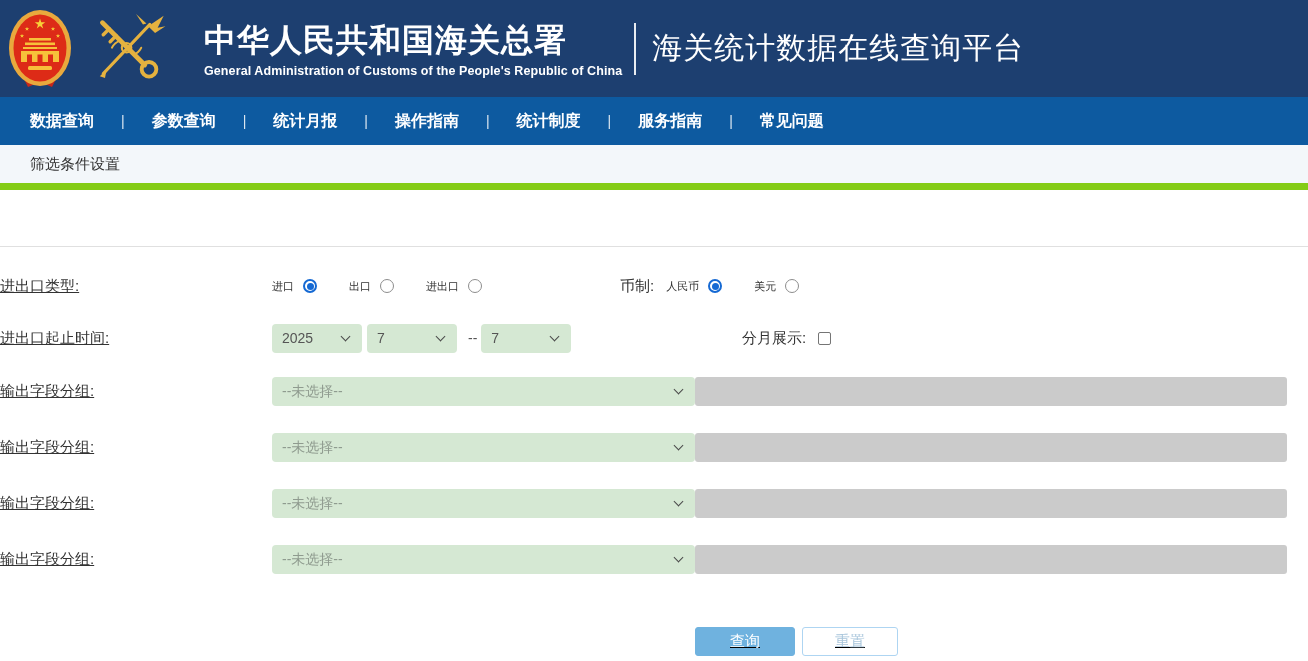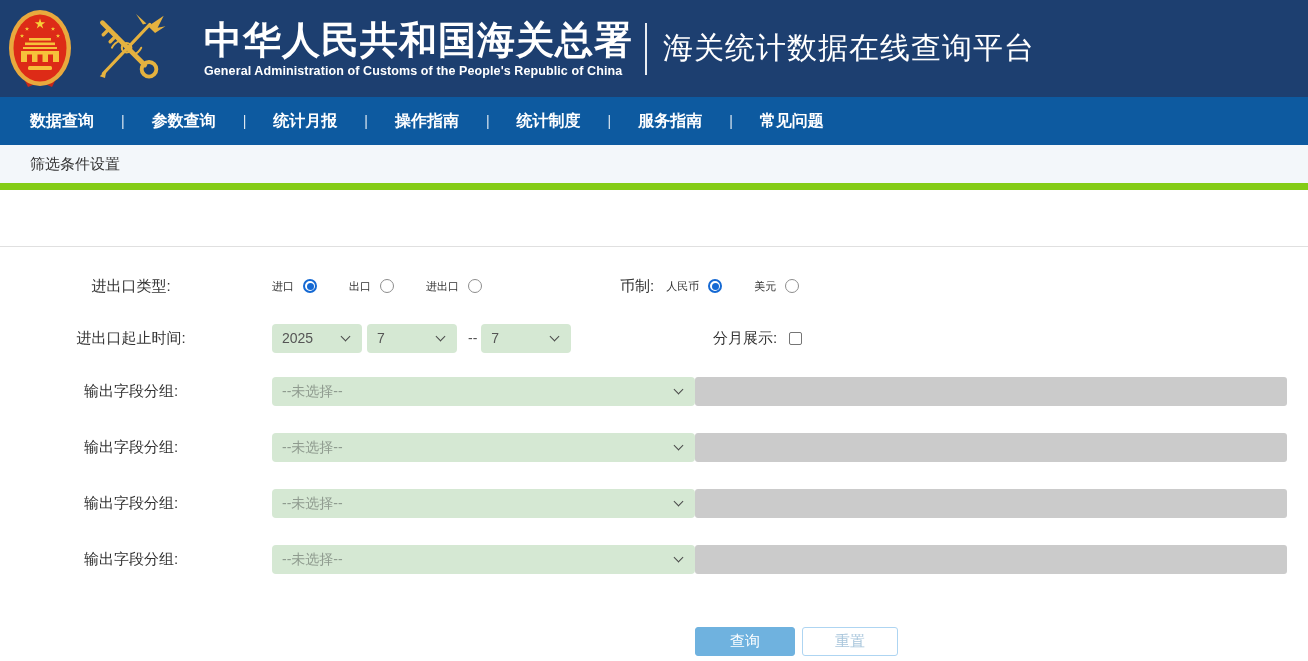--- a/index.html
+++ b/index.html
@@ -4,21 +4,21 @@
 <style>
   * { margin:0; padding:0; box-sizing:border-box; }
   html,body { width:1308px; height:661px; overflow:hidden; background:#fff;
               font-family:"Liberation Sans", sans-serif; }
 
   
   .app-header{ height:97px; background:#1d3f70; display:flex; align-items:center; padding-left:8px; }
   .emblem{ width:64px; height:80px; flex:0 0 auto; }
   .customs-logo{ width:82px; height:78px; margin-left:14px; flex:0 0 auto; }
   .org-titles{ margin-left:36px; color:#fff; }
-  .org-cn{ font-size:38px; font-weight:bold; letter-spacing:1px; line-height:42px; white-space:nowrap;}
+  .org-cn{ font-size:32px; font-weight:bold; letter-spacing:1px; line-height:42px; white-space:nowrap;}
   .org-en{ font-size:12.5px; font-weight:bold; letter-spacing:0.1px; margin-top:3px; white-space:nowrap;}
   .header-divider{ width:2px; height:52px; background:rgba(255,255,255,0.9); margin:0 16px 0 12px; }
   .platform-title{ color:#fff; font-size:30px; letter-spacing:1px; white-space:nowrap; }
 
   
   .main-nav{ height:48px; background:#0d5aa0; display:flex; align-items:center; padding-left:30px; color:#fff; }
   .nav-item{ font-size:16px; font-weight:bold; color:#fff; text-decoration:none; cursor:pointer; white-space:nowrap;}
   .nav-sep{ margin:0 27px; font-size:14px; color:rgba(255,255,255,0.85); font-weight:normal; }
 
   
@@ -28,51 +28,51 @@
   
   .top-gap{ height:57px; border-bottom:1px solid #e0e0e0; }
   .filter-form{ width:1308px; }
   .form-row{ position:relative; display:flex; align-items:center; }
   .row-trade{ margin-top:24px; height:30px; }
   .row-date{ margin-top:22px; height:30px; }
   .row-output{ margin-top:24px; height:29px;border-radius:13px; }
   .row-output + .row-output{ margin-top:27px; }
   .row-buttons{ margin-top:53px; height:29px; display:flex; }
 
-  .form-label{ width:262px; text-align:center; font-size:15px; color:#333; flex:0 0 auto; }
+  .form-label{ width:262px; text-align:left; font-size:15px; color:#333; flex:0 0 auto;text-decoration:underline; }
   .controls{ margin-left:10px; display:flex; align-items:center; }
 
   .radio-option{ display:flex; align-items:center; cursor:pointer; margin-right:32px; }
   .option-text{ font-size:11px; color:#333; margin-right:9px; }
   .radio{ width:14px; height:14px; border-radius:50%; background:#fff; border:1.5px solid #8d8d8d;
           position:relative; display:inline-block; }
   .radio[data-state="selected"]{ border:2px solid #1569d3; }
   .radio[data-state="selected"]::after{ content:""; position:absolute; left:1.5px; top:1.5px;
           right:1.5px; bottom:1.5px; border-radius:50%; background:#1569d3; }
 
   .inline-group{ position:absolute; top:0; height:100%; display:flex; align-items:center; }
   .currency-group{ left:620px; }
-  .monthly-group{ left:713px; }
+  .monthly-group{ left:742px; }
   .inline-label{ font-size:15px; color:#333; margin-right:12px; }
 
   .checkbox{ width:13px; height:13px; border:1px solid #757575; border-radius:2px; background:#fff; cursor:pointer; }
 
   .select{ position:relative; background:#d5e8d3; border-radius:4px; height:29px; cursor:pointer; }
   .select-sm{ width:90px; margin-right:5px; }
   .select-lg{ width:423px; }
   .select-value{ display:block; line-height:29px; padding-left:10px; font-size:14px; color:#555;
                  overflow:hidden; white-space:nowrap; }
   .select-value.placeholder{ color:#8f9b8f; }
   .chevron{ position:absolute; right:13px; top:9px; width:7px; height:7px;
             border-right:1.8px solid #4a4a4a; border-bottom:1.8px solid #4a4a4a; transform:rotate(45deg); }
   .date-sep{ font-size:14px; color:#555; margin:0 4px 0 6px; }
 
   .disabled-box{ width:592px; height:29px; background:#cbcbcb; border-radius:3px; }
 
-  .row-buttons{ padding-left:695px; }
+  .row-buttons{ padding-left:695px;text-decoration:underline; }
   .btn{ height:29px; font-size:15px; border-radius:3px; cursor:pointer; font-family:"Liberation Sans", sans-serif; }
   .btn-query{ width:100px; background:#6fb2df; color:#fff; border:1px solid #6fb2df; }
   .btn-reset{ width:96px; background:#fff; color:#a9c6dc; border:1px solid #aed5f2; margin-left:7px; }
 </style>
 </head>
 <body>
 
 <header class="app-header">
   <div class="emblem">
     <svg viewBox="0 0 64 80" width="64" height="80">

